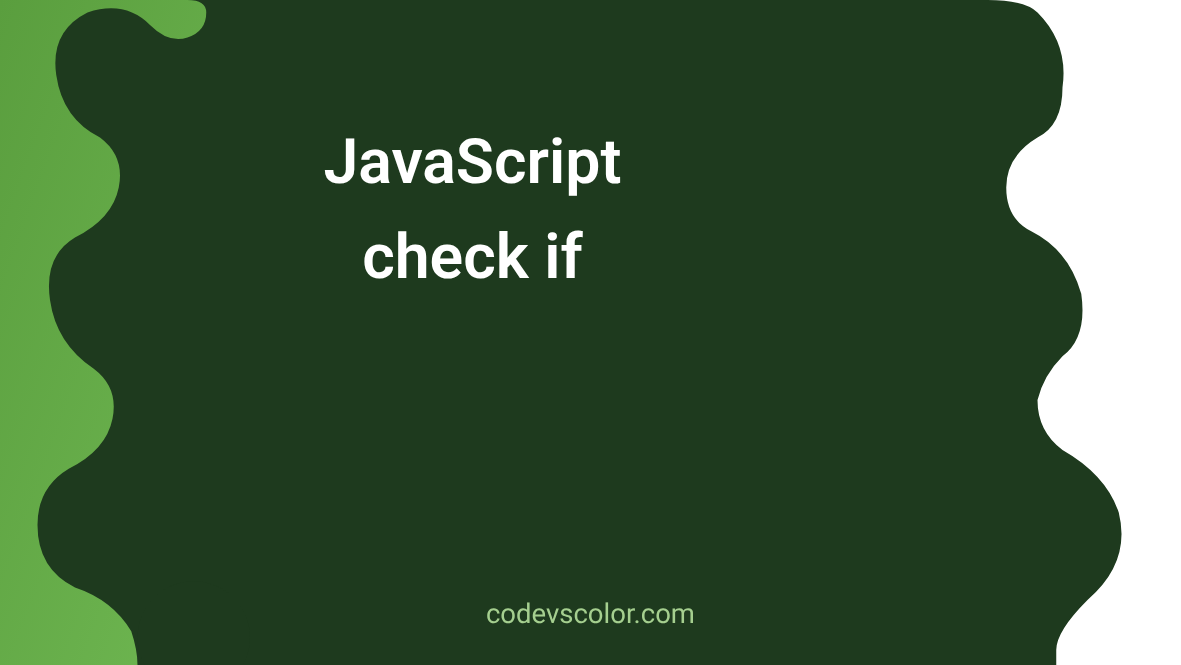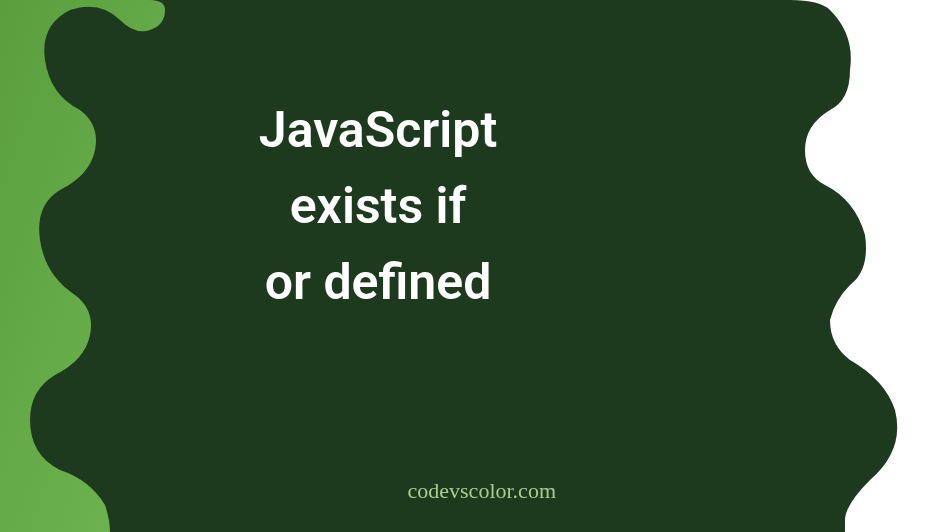--- a/index.html
+++ b/index.html
@@ -35,21 +35,20 @@
       margin-bottom: 6px;
     }
     .site-credit {
       position: absolute;
       bottom: 28px;
       right: 200px;
       color: #a5cf8f;
       font-size: 22px;
       font-weight: 400;
       z-index: 10;
-      font-family: Liberation Serif, serif;
     }
     .blob-svg {
       position: absolute;
       top: 0;
       left: 0;
       width: 945px;
       height: 532px;
       z-index: 1;
     }
   </style>
@@ -91,18 +90,17 @@
       Q 135 35 150 30
       Q 165 25 165 10
       Q 165 0 150 0
       Z
     "></path>
     <circle fill="#1e3a1e" cx="155" cy="510" r="45"></circle>
   </svg>
 
   <div class="main-text">
     <div>JavaScript</div>
-    <div>exists if</div>
-    <div>or defined</div>
+    <div>check if</div>
   </div>
 
   <div class="site-credit">codevscolor.com</div>
 </div>
 
 </body></html>

